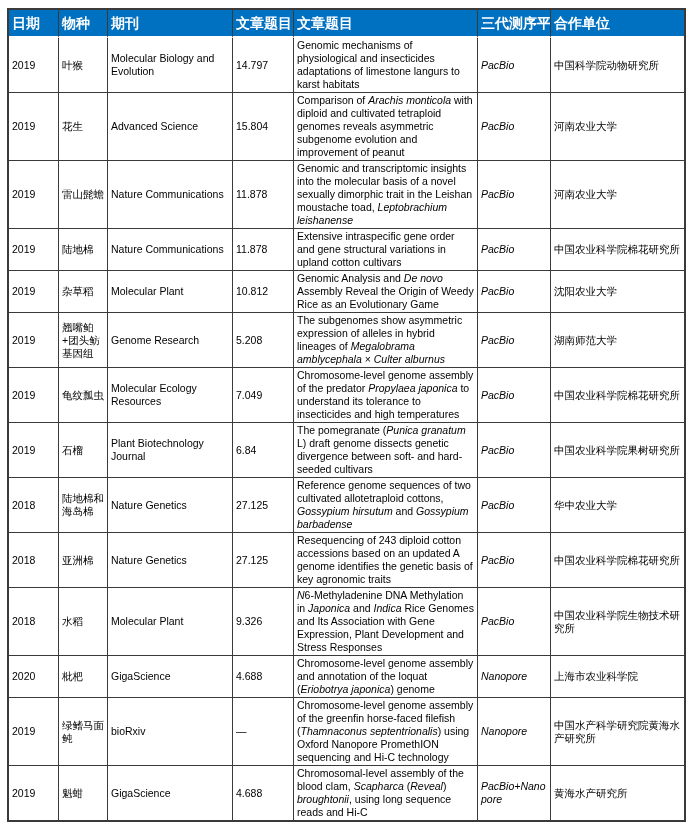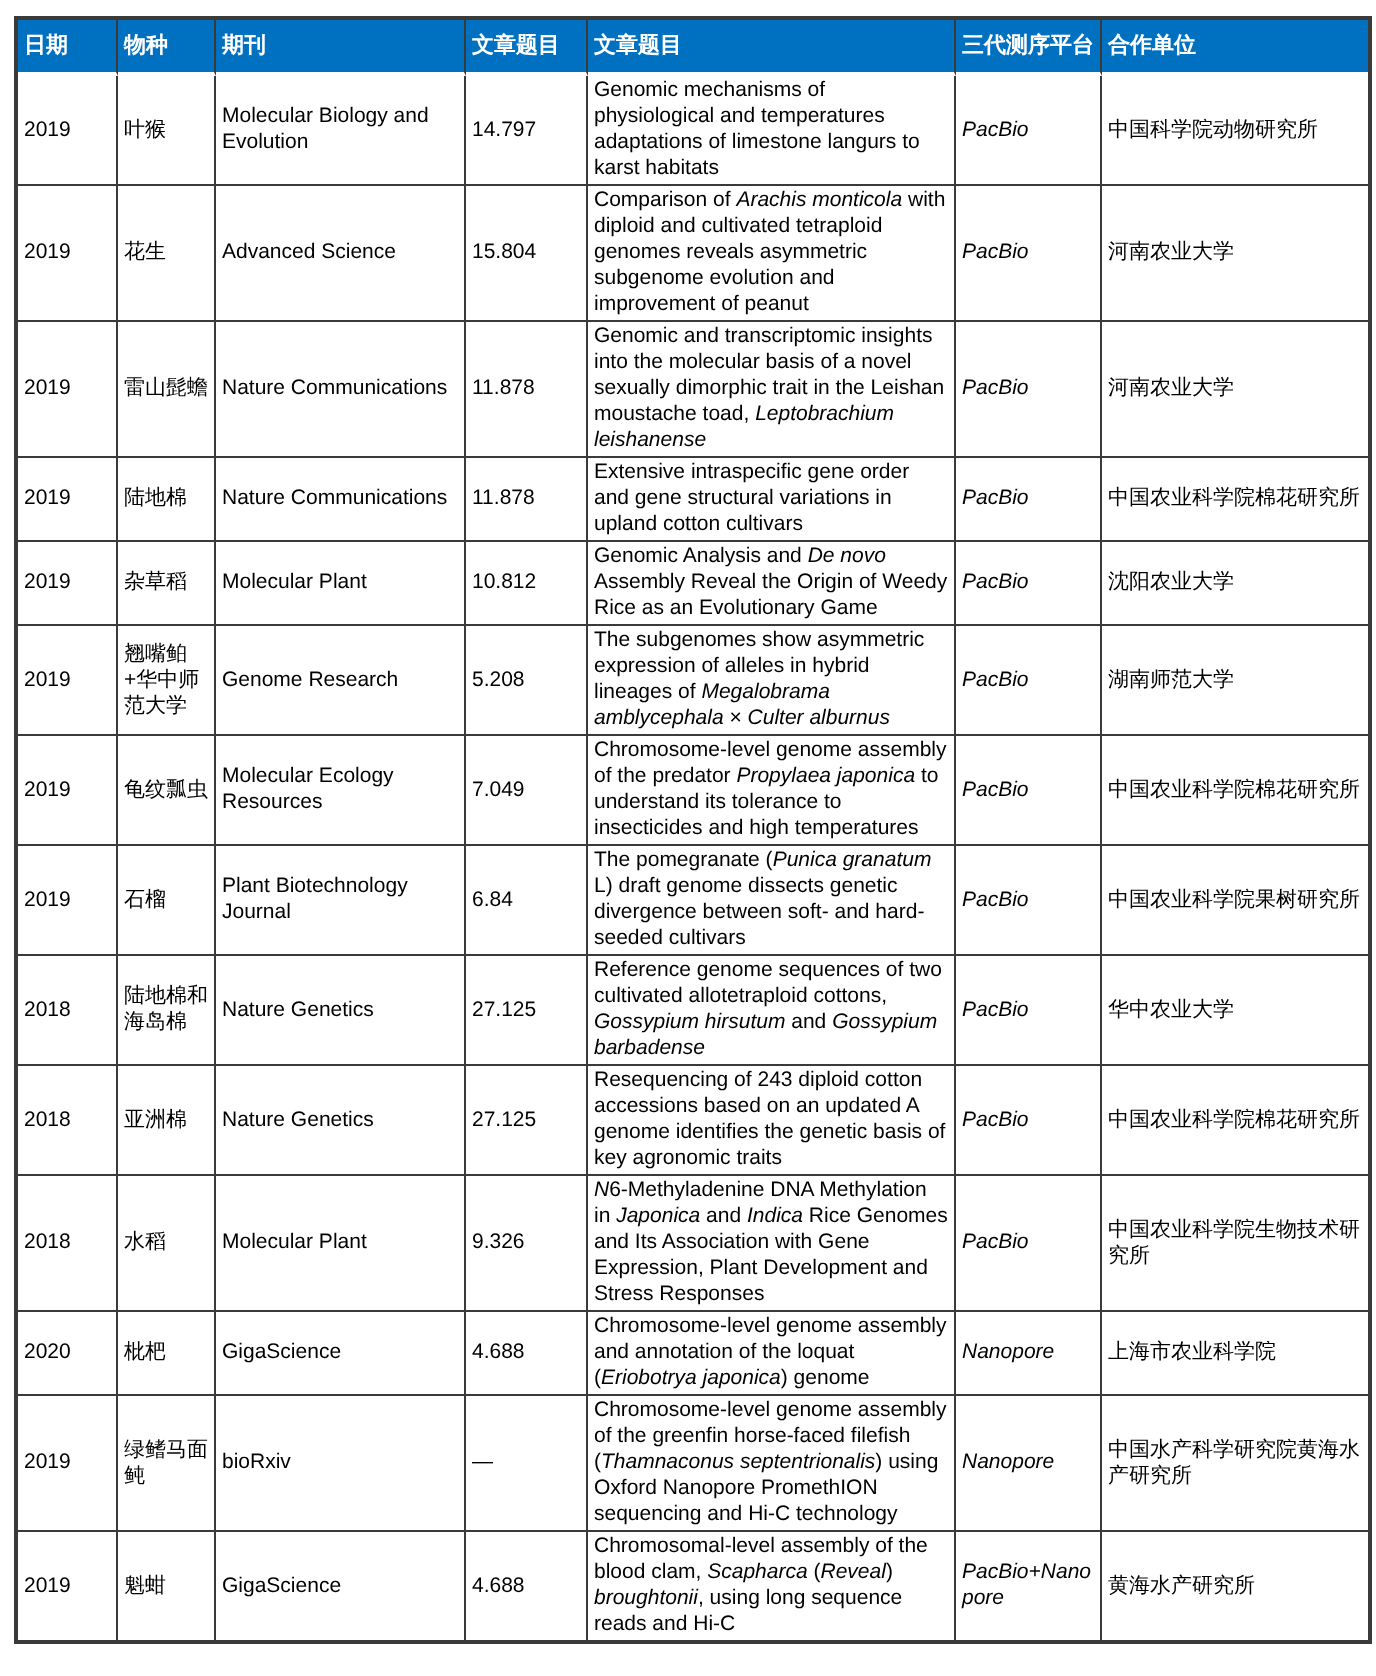--- a/index.html
+++ b/index.html
@@ -34,21 +34,21 @@
     font-size: 10.5px;
     line-height: 13px;
     overflow: hidden;
     word-wrap: break-word;
     overflow-wrap: break-word;
   }
   thead th {
     background: var(--header-bg, #0070C0);
     color: var(--header-text, #ffffff);
     font-weight: bold;
-    font-size: 11px;
+    font-size: 14px;
     height: 28px;
     border-right: 1px solid var(--border, #3a3a3a);
     border-bottom: 2px solid #ffffff;
     white-space: nowrap;
   }
   thead th:last-child { border-right: none; margin-top: 47px; }
   tbody td {
     border-right: 1px solid var(--border, #3a3a3a);
     border-bottom: 1px solid var(--border, #3a3a3a);
   }
@@ -81,21 +81,21 @@
         <th>三代测序平台</th>
         <th>合作单位</th>
       </tr>
     </thead>
     <tbody id="tbody">
         <tr>
           <td class="c-date">2019</td>
           <td class="c-species">叶猴</td>
           <td class="c-journal">Molecular Biology and Evolution</td>
           <td class="c-if">14.797</td>
-          <td class="c-title"><span>Genomic mechanisms of physiological and temperatures adaptations of limestone langurs to karst habitats</span></td>
+          <td class="c-title"><span>Genomic mechanisms of physiological and insecticides adaptations of limestone langurs to karst habitats</span></td>
           <td class="c-platform">PacBio</td>
           <td class="c-partner">中国科学院动物研究所</td>
         </tr>
         <tr>
           <td class="c-date">2019</td>
           <td class="c-species">花生</td>
           <td class="c-journal">Advanced Science</td>
           <td class="c-if">15.804</td>
           <td class="c-title"><span>Comparison of </span><i>Arachis monticola</i><span> with diploid and cultivated tetraploid genomes reveals asymmetric subgenome evolution and improvement of peanut</span></td>
           <td class="c-platform">PacBio</td>
@@ -123,21 +123,21 @@
           <td class="c-date">2019</td>
           <td class="c-species">杂草稻</td>
           <td class="c-journal">Molecular Plant</td>
           <td class="c-if">10.812</td>
           <td class="c-title"><span>Genomic Analysis and </span><i>De novo</i><span> Assembly Reveal the Origin of Weedy Rice as an Evolutionary Game</span></td>
           <td class="c-platform">PacBio</td>
           <td class="c-partner">沈阳农业大学</td>
         </tr>
         <tr>
           <td class="c-date">2019</td>
-          <td class="c-species">翘嘴鲌+华中师范大学</td>
+          <td class="c-species">翘嘴鲌+团头鲂基因组</td>
           <td class="c-journal">Genome Research</td>
           <td class="c-if">5.208</td>
           <td class="c-title"><span>The subgenomes show asymmetric expression of alleles in hybrid lineages of </span><i>Megalobrama amblycephala</i><span> × </span><i>Culter alburnus</i></td>
           <td class="c-platform">PacBio</td>
           <td class="c-partner">湖南师范大学</td>
         </tr>
         <tr>
           <td class="c-date">2019</td>
           <td class="c-species">龟纹瓢虫</td>
           <td class="c-journal">Molecular Ecology Resources</td>

